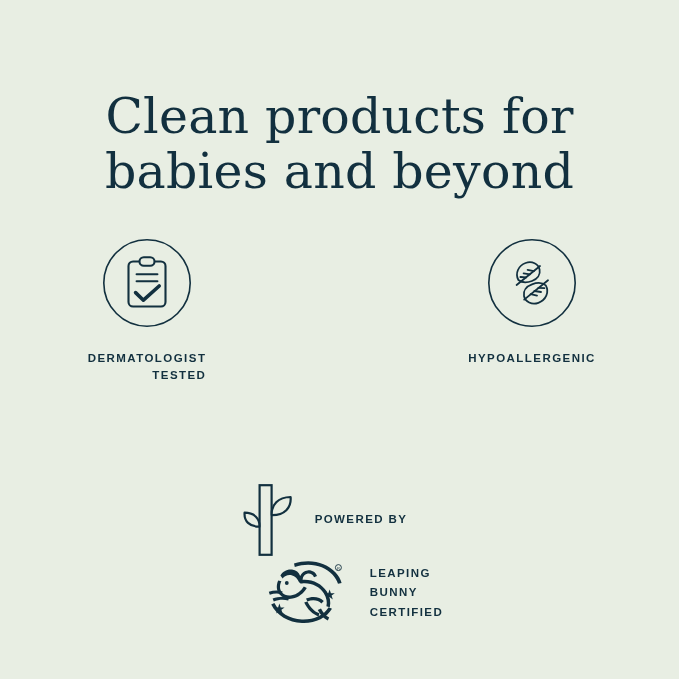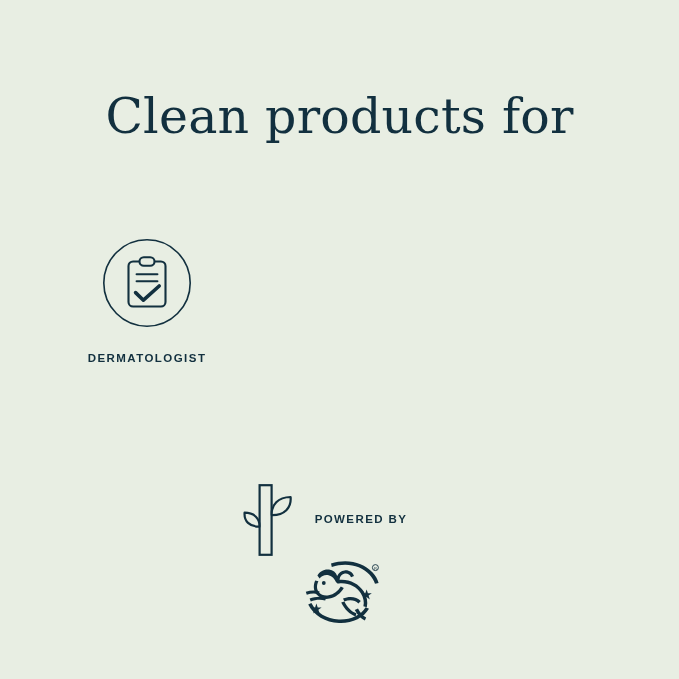--- a/index.html
+++ b/index.html
@@ -107,39 +107,63 @@
   .squalane-mark { width: 64px; height: 76px; margin-right: 17px; }
   .bunny-mark { width: 96px; height: 70px; margin-right: 14px; }
 </style>
 </head>
 <body>
 
 <div class="page">
 
   <h1 class="headline">
     <span class="hl-line">Clean products for</span>
+    <span class="hl-line">babies and beyond</span>
   </h1>
 
   <div class="badge-row">
 
     <div class="badge">
       <svg class="badge-circle" viewBox="0 0 90 90" fill="none">
         <circle cx="45" cy="45" r="43.2" stroke="#12303f" stroke-width="1.6"></circle>
         <rect x="26.5" y="23.5" width="37" height="45" rx="4.6" stroke="#12303f" stroke-width="2.1"></rect>
         <rect x="37.5" y="19.2" width="15" height="8.6" rx="4.3" fill="#e8eee3" stroke="#12303f" stroke-width="2.1"></rect>
         <line x1="34.6" y1="36.2" x2="55.4" y2="36.2" stroke="#12303f" stroke-width="2.1" stroke-linecap="round"></line>
         <line x1="34.6" y1="43.2" x2="55.4" y2="43.2" stroke="#12303f" stroke-width="2.1" stroke-linecap="round"></line>
         <path d="M33.6 54.6 L41.4 62.2 L57.2 48.0" stroke="#12303f" stroke-width="3.6" stroke-linecap="round" stroke-linejoin="round"></path>
       </svg>
       <div class="badge-label">
         <span class="lbl-line">DERMATOLOGIST</span>
-      </div>
-    </div>
-
-
+        <span class="lbl-line">TESTED</span>
+      </div>
+    </div>
+
+
+    <div class="badge">
+      <svg class="badge-circle" viewBox="0 0 90 90" fill="none">
+        <circle cx="45" cy="45" r="43.2" stroke="#12303f" stroke-width="1.6"></circle>
+        <g stroke="#12303f" stroke-width="1.8" stroke-linecap="round" stroke-linejoin="round">
+
+          <path d="M31.4 42.0 C27.8 35.4 31.4 27.6 38.6 25.0 C45.0 22.7 51.4 25.8 52.6 31.6
+                   C53.6 36.6 50.4 41.0 45.0 43.0 C39.8 44.9 34.6 44.6 31.4 42.0 Z"></path>
+          <path d="M53.0 28.0 L29.6 47.0"></path>
+          <path d="M46.8 33.2 L40.6 31.8 M43.0 36.3 L36.6 35.4 M39.2 39.4 L33.4 39.0"></path>
+        </g>
+        <g stroke="#12303f" stroke-width="1.8" stroke-linecap="round" stroke-linejoin="round">
+
+          <path d="M58.8 47.4 C62.6 54.2 58.8 62.2 51.4 64.8 C44.8 67.1 38.2 63.9 37.0 58.0
+                   C36.0 52.8 39.4 48.3 45.0 46.3 C50.4 44.3 55.6 44.7 58.8 47.4 Z"></path>
+          <path d="M37.2 61.6 L61.0 42.2"></path>
+          <path d="M43.6 56.2 L50.0 57.6 M47.4 53.0 L54.0 54.0 M51.4 49.8 L57.4 50.2"></path>
+        </g>
+      </svg>
+      <div class="badge-label">
+        <span class="lbl-line">HYPOALLERGENIC</span>
+      </div>
+    </div>
 
   </div>
 
   <div class="lockup-row">
 
     <div class="lockup lockup-squalane">
       <svg class="lockup-mark squalane-mark" viewBox="0 0 64 76" fill="none">
         <rect x="25.6" y="3.2" width="12.0" height="69.6" stroke="#12303f" stroke-width="2.2"></rect>
         <path d="M37.8 33.2 C37.0 22.8 44.2 15.2 56.6 15.0 C57.6 25.8 50.4 33.4 37.8 33.2 Z" stroke="#12303f" stroke-width="2.2" stroke-linejoin="round" fill="#e8eee3"></path>
         <path d="M25.4 44.6 C25.9 36.6 20.4 30.8 10.6 30.7 C9.9 39.0 15.5 44.8 25.4 44.6 Z" stroke="#12303f" stroke-width="2.2" stroke-linejoin="round" fill="#e8eee3"></path>
@@ -186,17 +210,22 @@
 
           <path d="M69.6 31.4 L70.9 35.2 L74.8 35.2 L71.6 37.6 L72.8 41.4 L69.6 39.0
                    L66.4 41.4 L67.6 37.6 L64.4 35.2 L68.3 35.2 Z"></path>
           <path d="M19.4 45.6 L20.7 49.4 L24.6 49.4 L21.4 51.8 L22.6 55.6 L19.4 53.2
                    L16.2 55.6 L17.4 51.8 L14.2 49.4 L18.1 49.4 Z"></path>
         </g>
 
         <circle cx="78.4" cy="9.6" r="3.0" stroke="#12303f" stroke-width="0.9" fill="none"></circle>
         <text x="78.4" y="11.5" font-family="'Liberation Sans', sans-serif" font-size="4" fill="#12303f" text-anchor="middle">R</text>
       </svg>
+      <div class="lockup-text">
+        <span class="lk-line">LEAPING</span>
+        <span class="lk-line">BUNNY</span>
+        <span class="lk-line">CERTIFIED</span>
+      </div>
     </div>
 
   </div>
 
 </div>
 
 </body></html>

